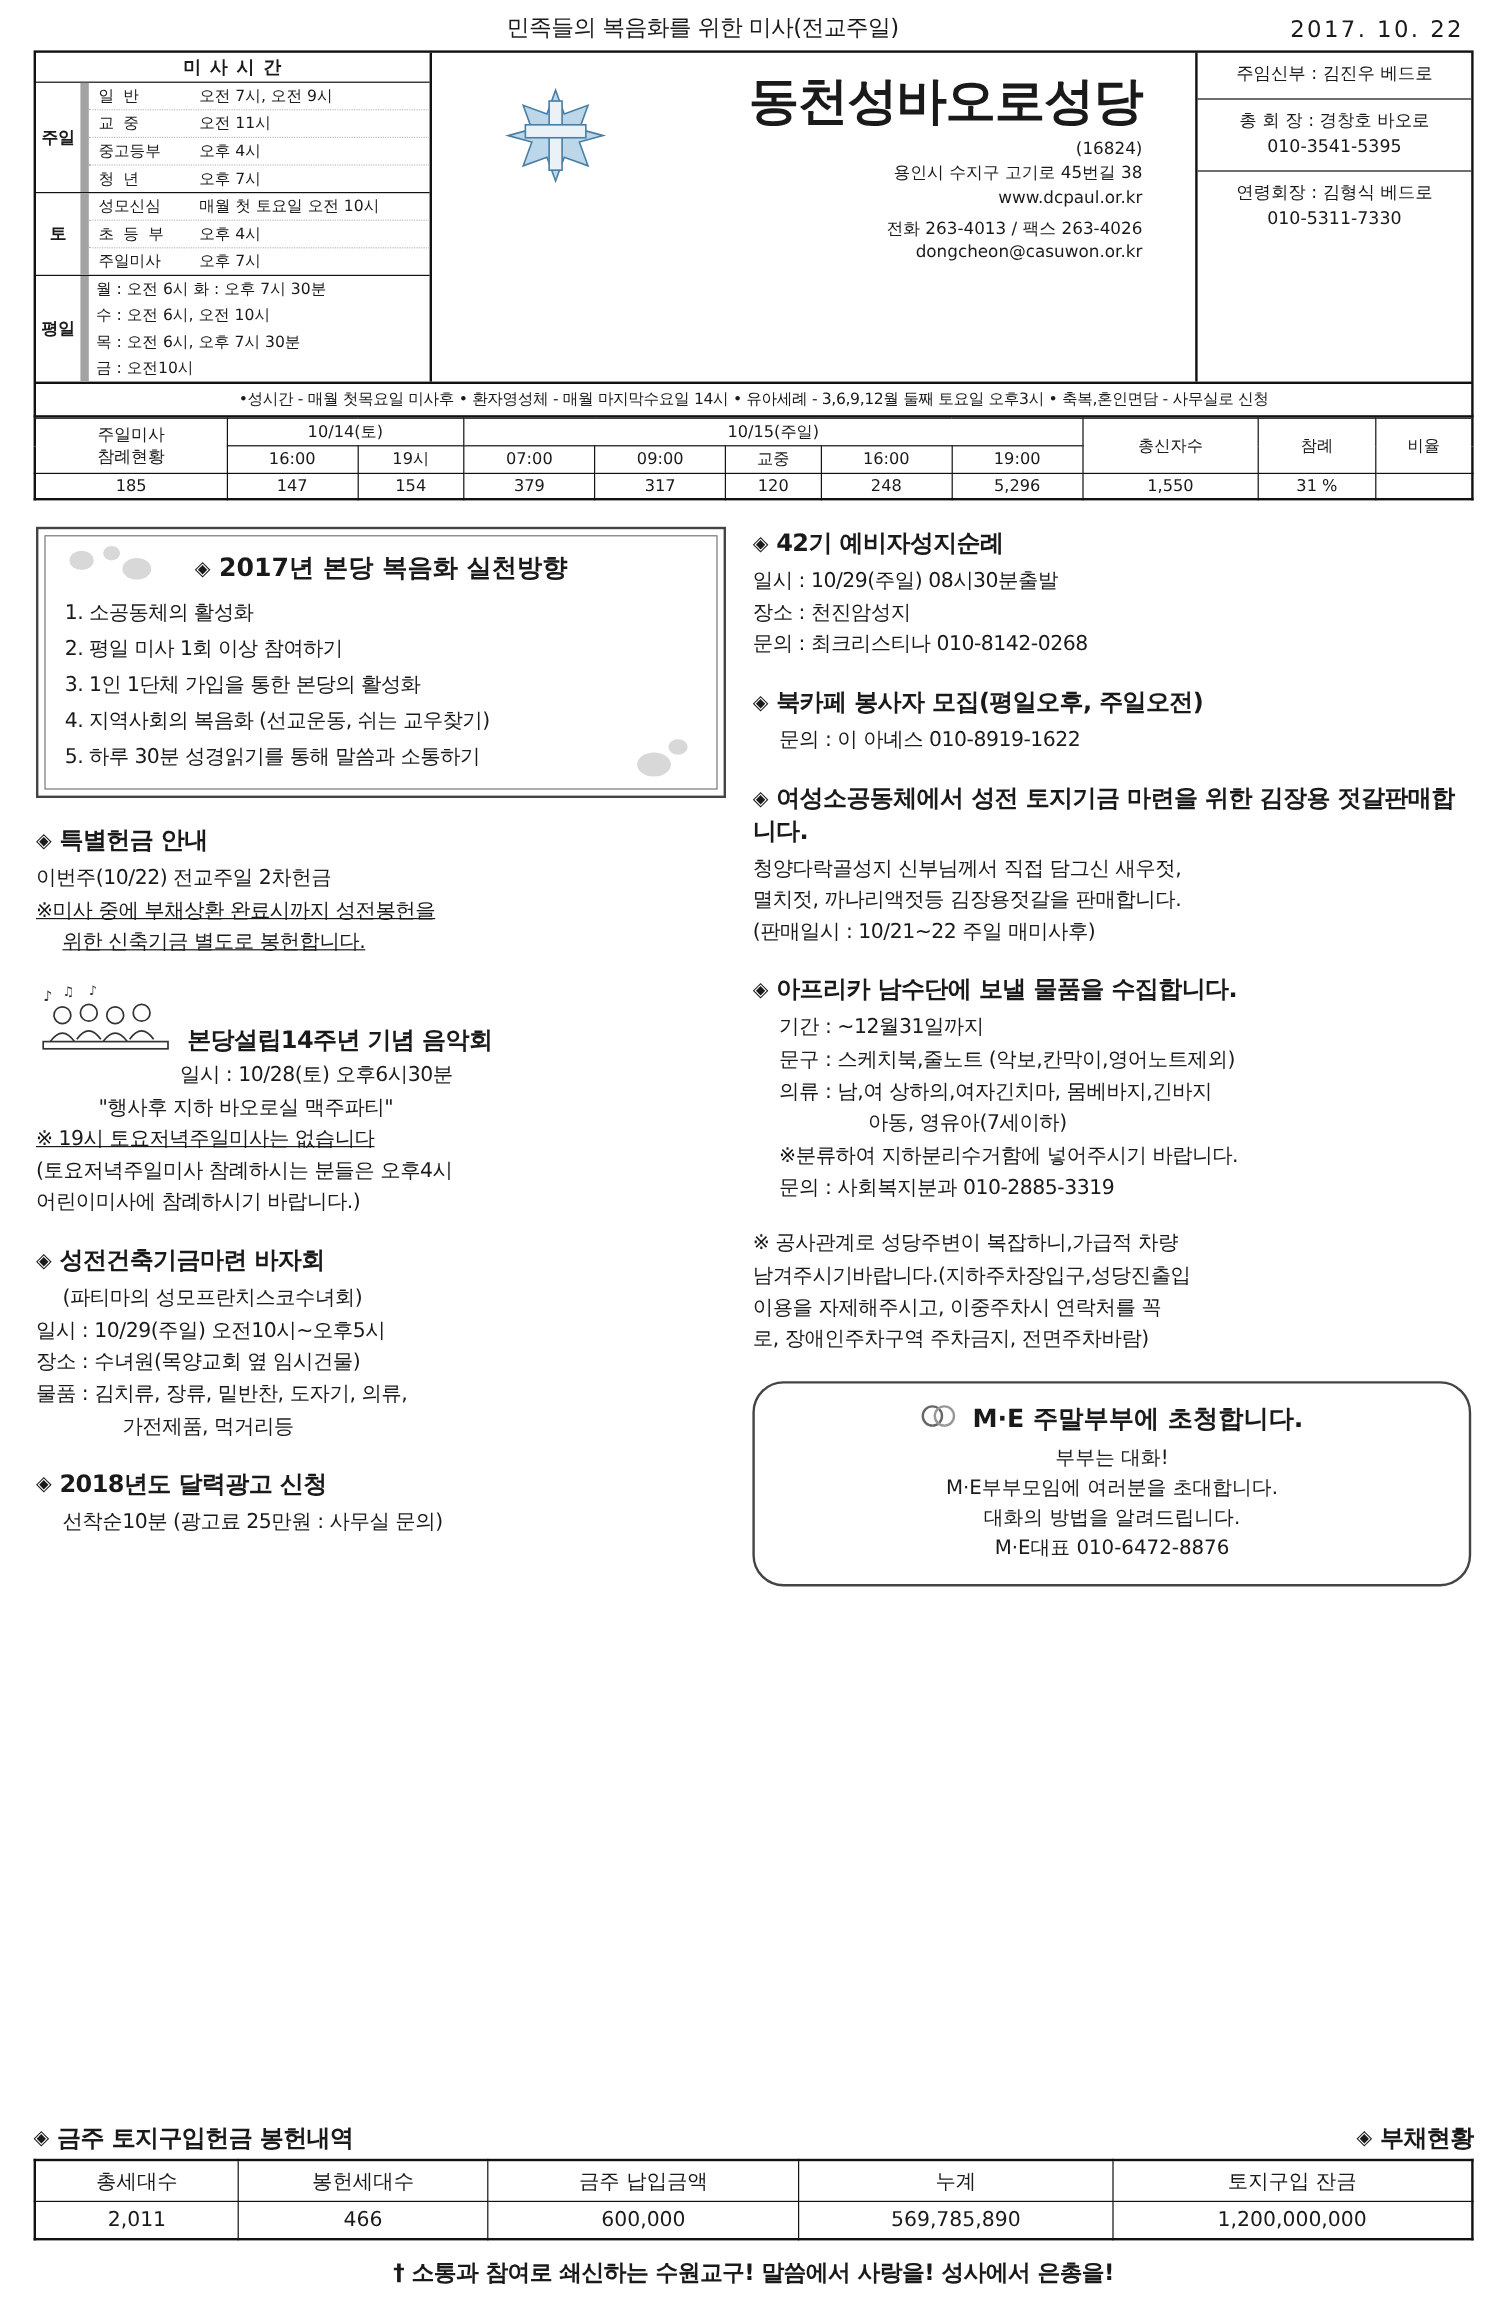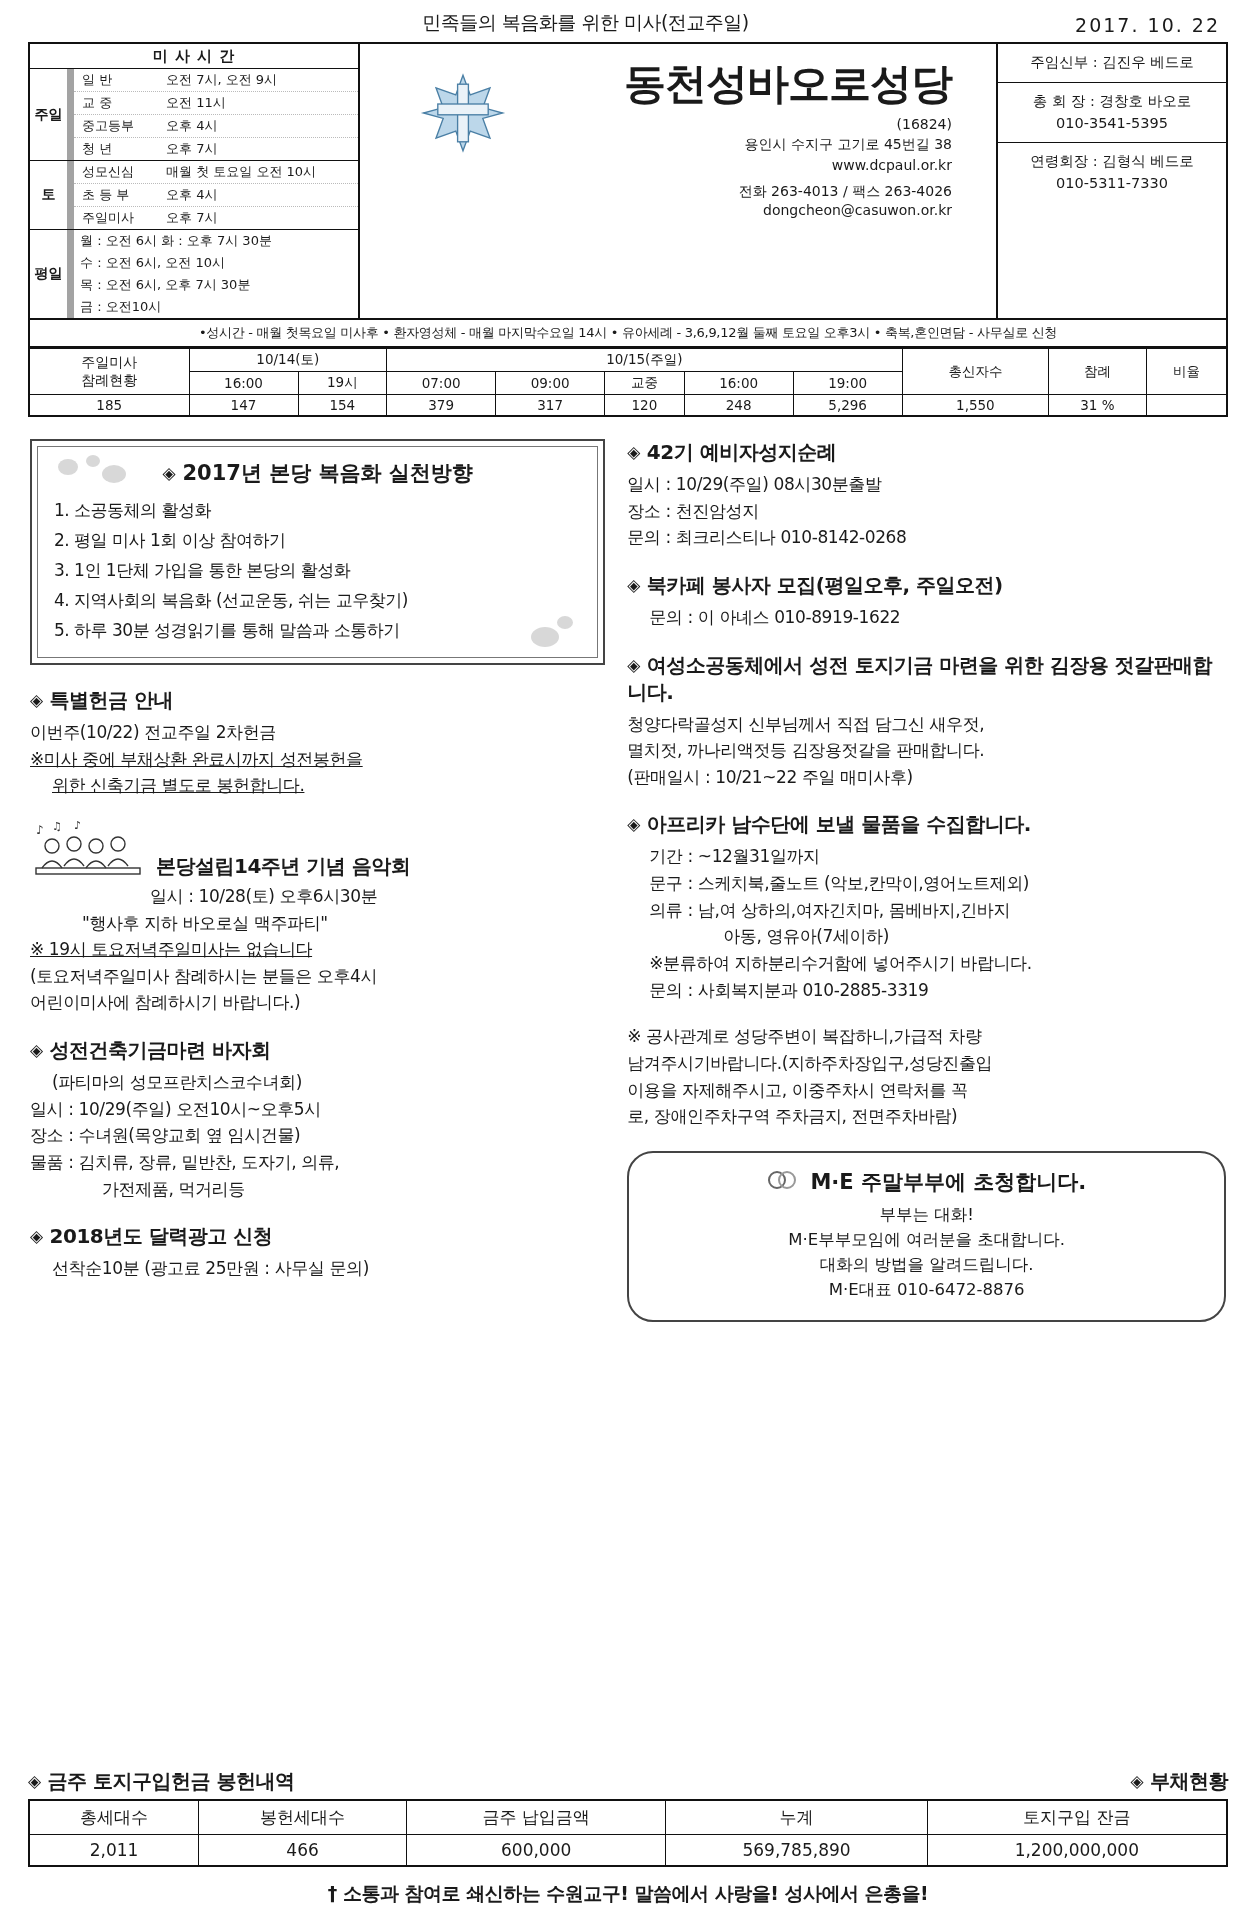--- a/index.html
+++ b/index.html
@@ -22,21 +22,21 @@
 
   .header-box { border:2px solid #111; display:flex; margin:4px 8px 0 8px;gap:40px; }
   .hdr-left { width:330px; border-right:2px solid #111; }
   .hdr-left .sched-title { text-align:center; font-size:15px; font-weight:bold; padding:3px 0 2px; border-bottom:1px solid #111; letter-spacing:1px;}
   .sched-row { display:flex; border-bottom:1px solid #111; }
   .sched-row:last-child { border-bottom:none; }
   .sched-label { width:44px; border-right:7px solid #a3a3a3; display:flex; align-items:center; justify-content:center; font-size:14px; font-weight:600; }
   .sched-body { flex:1; }
   .sched-sub { display:flex; font-size:13px; border-bottom:1px dotted #bbb; }
   .sched-sub:last-child { border-bottom:none; }
-  .sched-sub .k { width:88px; padding:2px 4px 2px 8px; }
+  .sched-sub .k { width:88px; padding:2px 4px 2px 8px;font-family:Liberation Mono, monospace; }
   .sched-sub .v { flex:1; padding:2px 4px; }
   .sched-plain { font-size:13px; padding:2px 6px; }
 
   .hdr-mid { flex:1; text-align:right; padding:6px 4px 4px; position:relative; }
   .church-name { font-size:42px; font-weight:bold; letter-spacing:-1px; margin:6px 0 2px; }
   .addr { font-size:14px; line-height:1.45; }
   .contact { font-size:14px; margin-top:6px; line-height:1.5; }
   .email { font-size:14px; }
   .cross { position:absolute; left:18px; top:24px; width:90px; height:90px; }
 

